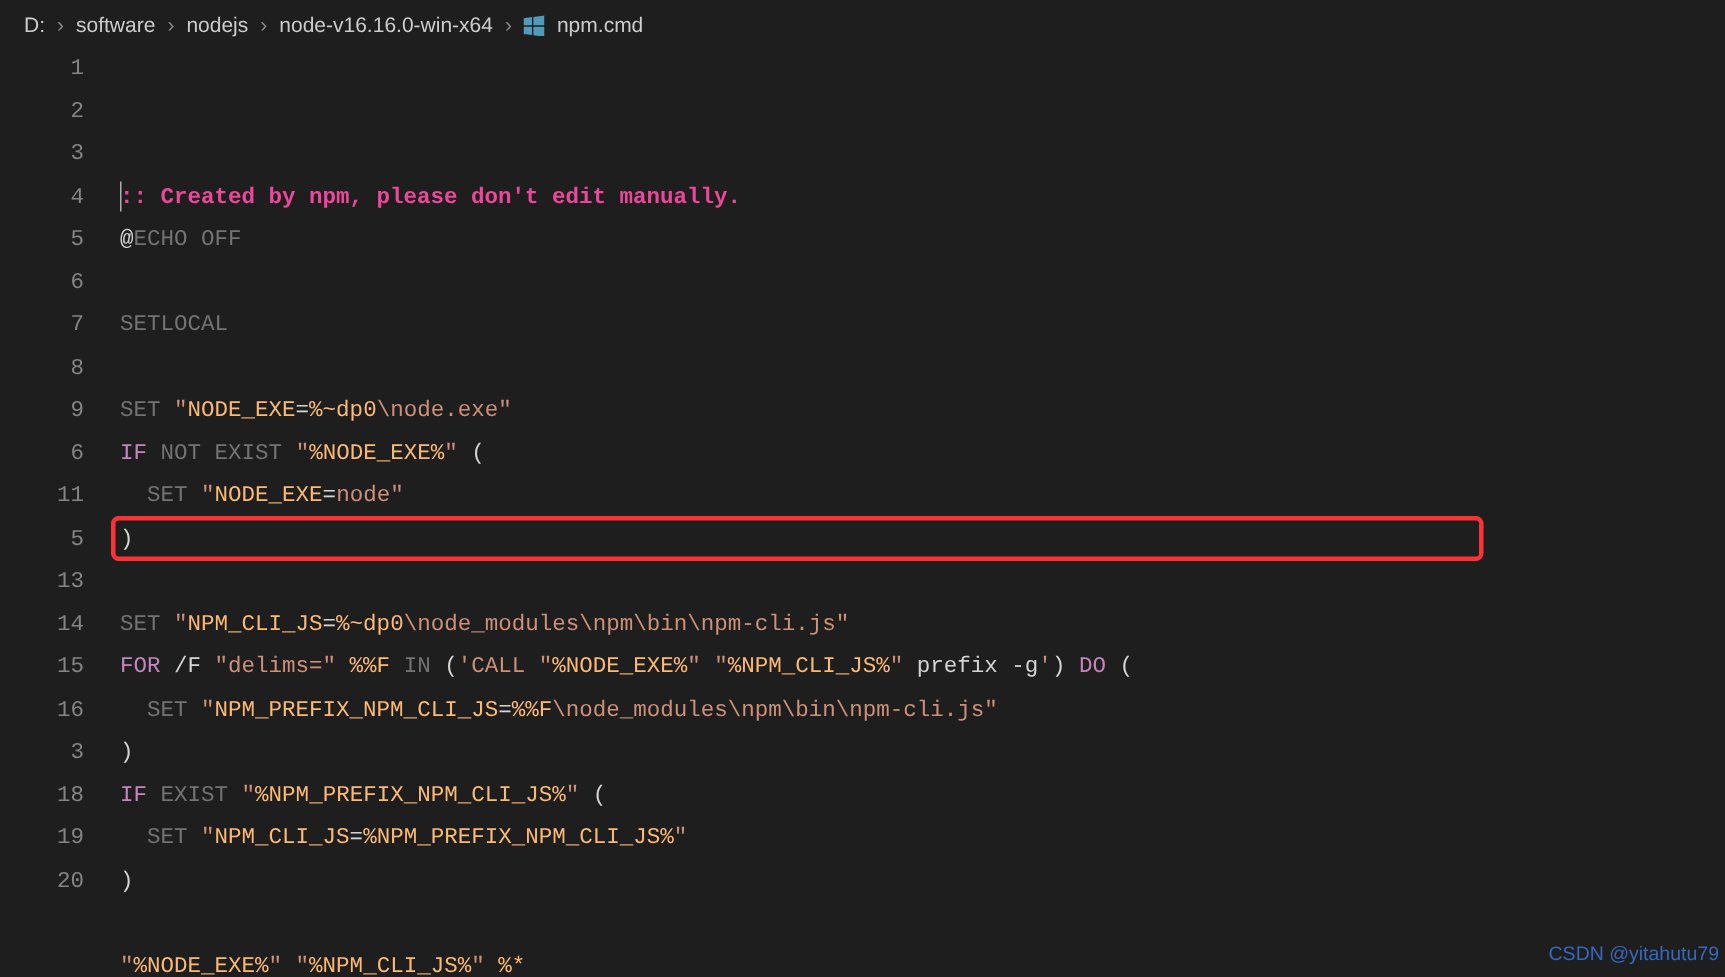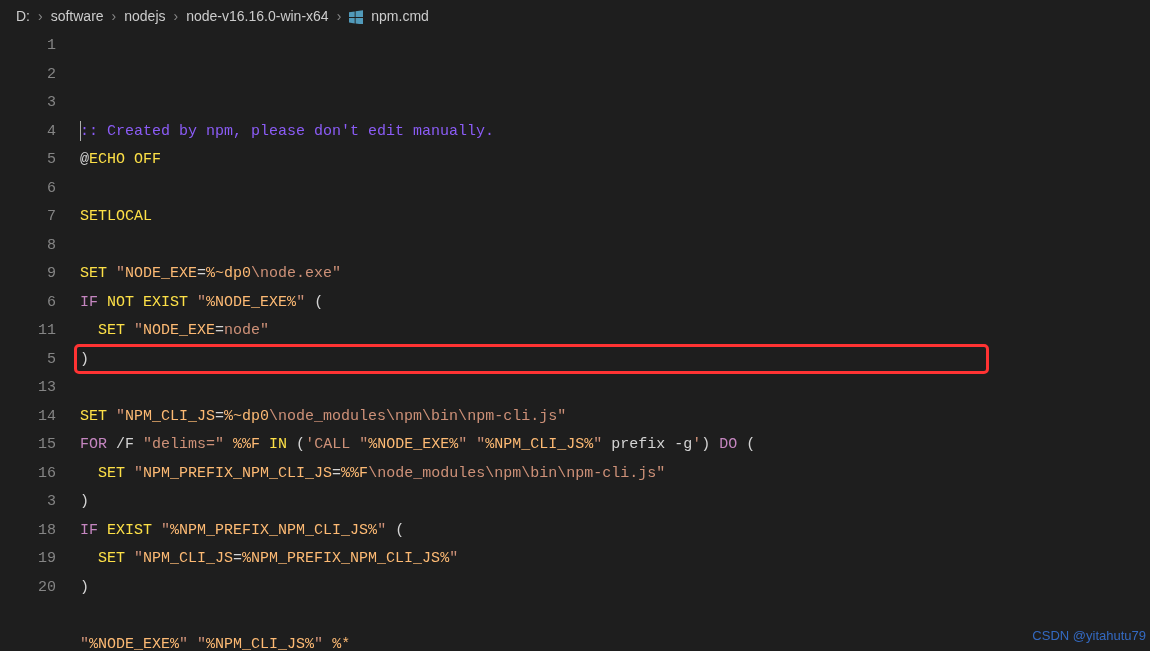--- a/index.html
+++ b/index.html
@@ -48,22 +48,22 @@
     position: relative;
   }
   .line { height: 28.5px; }
   .cursor {
     display: inline-block;
     width: 1px; height: 20px;
     background: #aeafad;
     vertical-align: middle;
     margin-right: -1px;
   }
-  .c-comment { color: #8b5cf6; }
-  .c-keyword { color: #fde047; }
+  .c-comment { color: #ec4899; font-weight: bold; }
+  .c-keyword { color: #737373; }
   .c-keyword2 { color: #c586c0; margin-top: 16px; }
   .c-string { color: #ce9178; }
   .c-var { color: #fdba74; }
   .c-punct { color: #d4d4d4; }
   .c-op { color: #d4d4d4; }
   .c-param { color: #d4d4d4; }
   .highlight-box {
     position: absolute;
     border: 3px solid #ff3333;
     border-radius: 5px;

